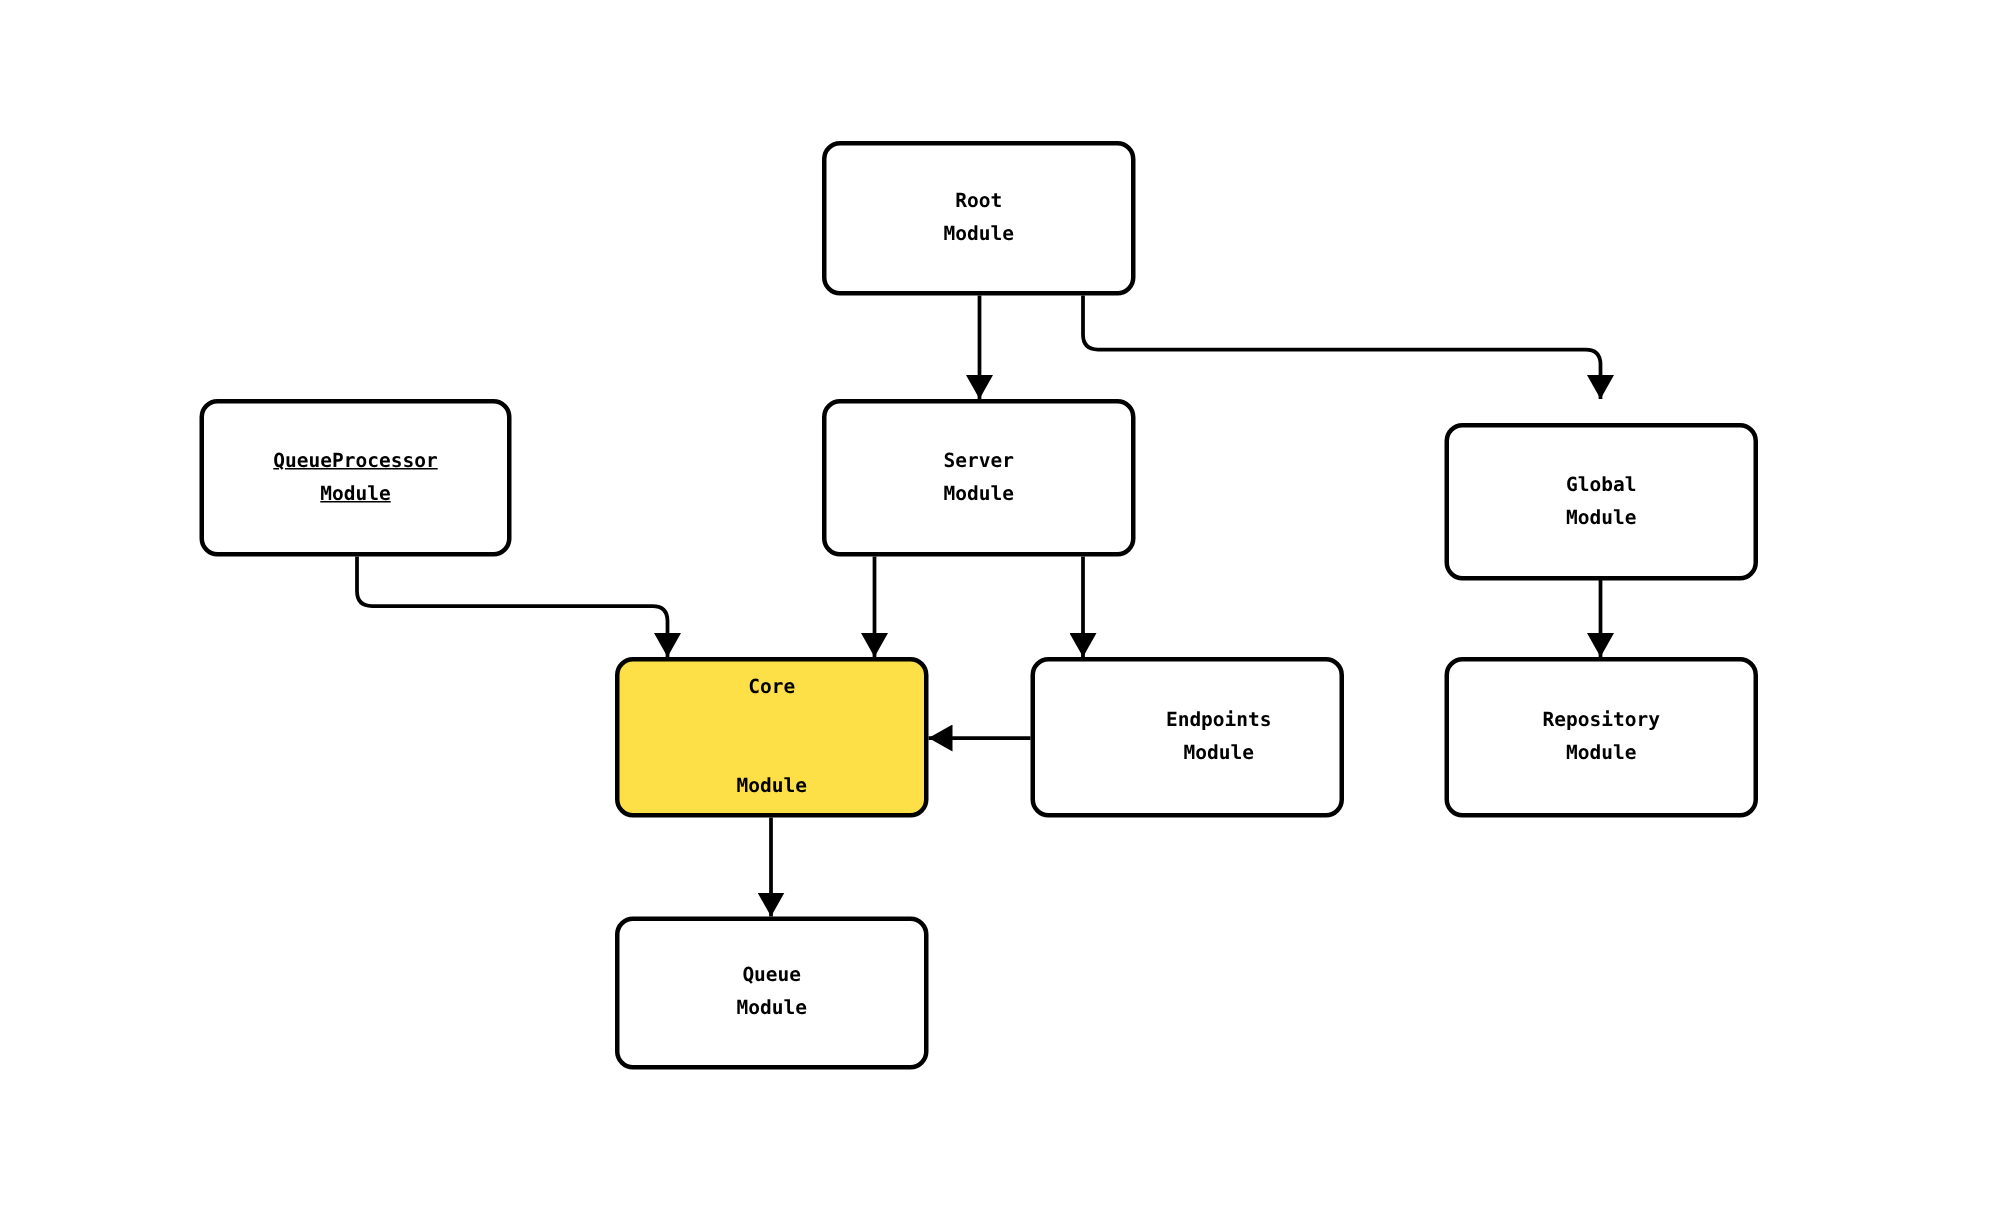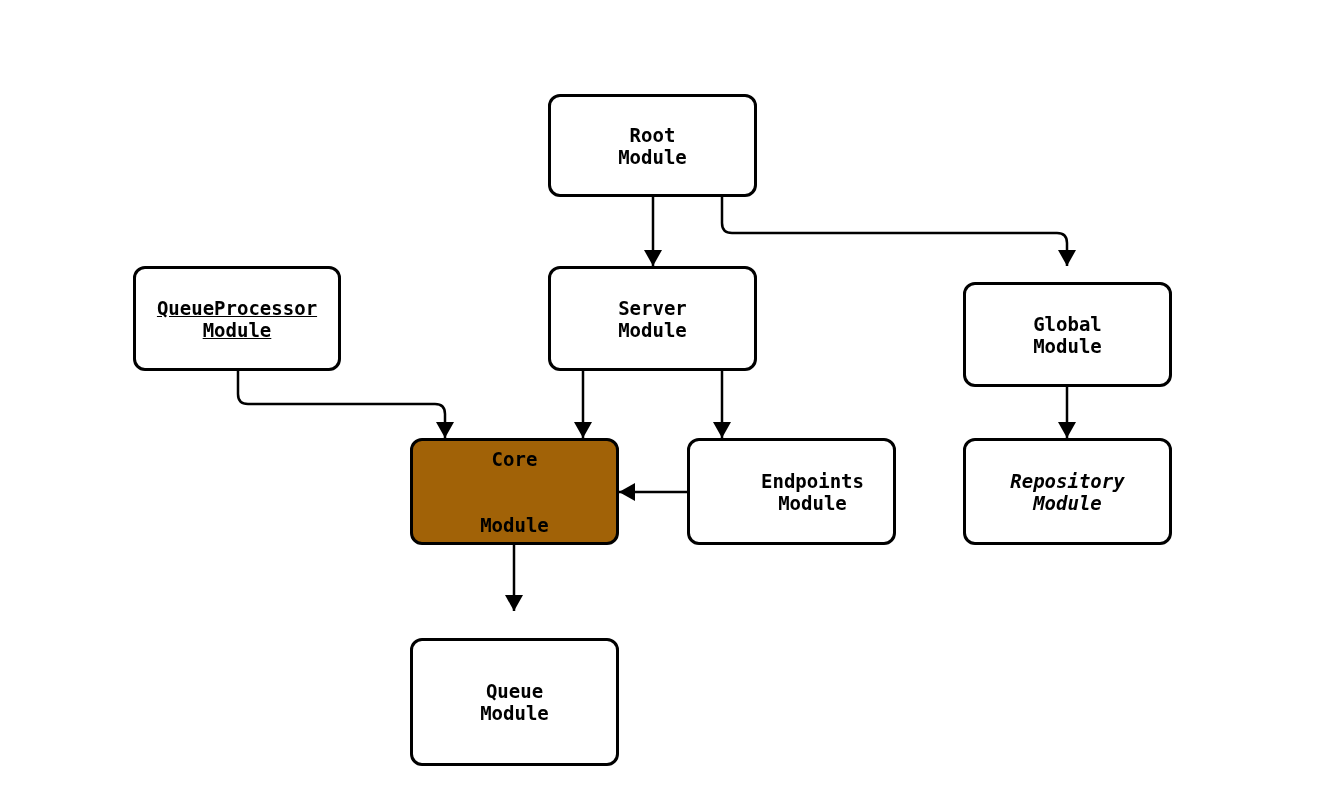--- a/index.html
+++ b/index.html
@@ -28,21 +28,21 @@
     position: absolute;
     box-sizing: border-box;
     border: 3px solid #000;
     border-radius: 12px;
     background: #fff;
     display: flex;
     flex-direction: column;
     align-items: center;
     justify-content: center;
     font-weight: 700;
-    font-size: 19px;
+    font-size: 13px;
     line-height: 22px;
     text-align: center;
     color: #000;
   }
 </style>
 </head>
 <body>
 
 <div class="canvas" id="canvas" style="background: rgb(255, 255, 255);">
 
@@ -75,33 +75,33 @@
   <div class="node" style="left: 548px; top: 266px; width: 209px; height: 105px; border-color: rgb(0, 0, 0); background: rgb(255, 255, 255); color: rgb(0, 0, 0);">
     <span>Server</span>
     <span>Module</span>
   </div>
 
   <div class="node" style="left: 963px; top: 282px; width: 209px; height: 105px; border-color: rgb(0, 0, 0); background: rgb(255, 255, 255); color: rgb(0, 0, 0);">
     <span>Global</span>
     <span>Module</span>
   </div>
 
-  <div class="node" style="left: 410px; top: 438px; width: 209px; height: 107px; border-color: rgb(0, 0, 0); background: #a16207; color: rgb(0, 0, 0); gap: 44px;">
+  <div class="node" style="left: 410px; top: 438px; width: 209px; height: 107px; border-color: rgb(0, 0, 0); background: #fde047; color: rgb(0, 0, 0); gap: 44px;">
     <span>Core</span>
     <span>Module</span>
   </div>
 
   <div class="node" style="left: 687px; top: 438px; width: 209px; height: 107px; border-color: rgb(0, 0, 0); background: rgb(255, 255, 255); color: rgb(0, 0, 0); padding-left: 42px;">
     <span>Endpoints</span>
     <span>Module</span>
   </div>
 
-  <div class="node" style="left: 963px; top: 438px; width: 209px; height: 107px; border-color: rgb(0, 0, 0); background: rgb(255, 255, 255); color: rgb(0, 0, 0); font-style: italic;">
+  <div class="node" style="left: 963px; top: 438px; width: 209px; height: 107px; border-color: rgb(0, 0, 0); background: rgb(255, 255, 255); color: rgb(0, 0, 0);">
     <span>Repository</span>
     <span>Module</span>
   </div>
 
-  <div class="node" style="left: 410px; top: 611px; width: 209px; height: 128px; border-color: rgb(0, 0, 0); background: rgb(255, 255, 255); color: rgb(0, 0, 0); margin-top: 27px;">
+  <div class="node" style="left: 410px; top: 611px; width: 209px; height: 102px; border-color: rgb(0, 0, 0); background: rgb(255, 255, 255); color: rgb(0, 0, 0);">
     <span>Queue</span>
     <span>Module</span>
   </div>
 
 </div>
 
 </body></html>

